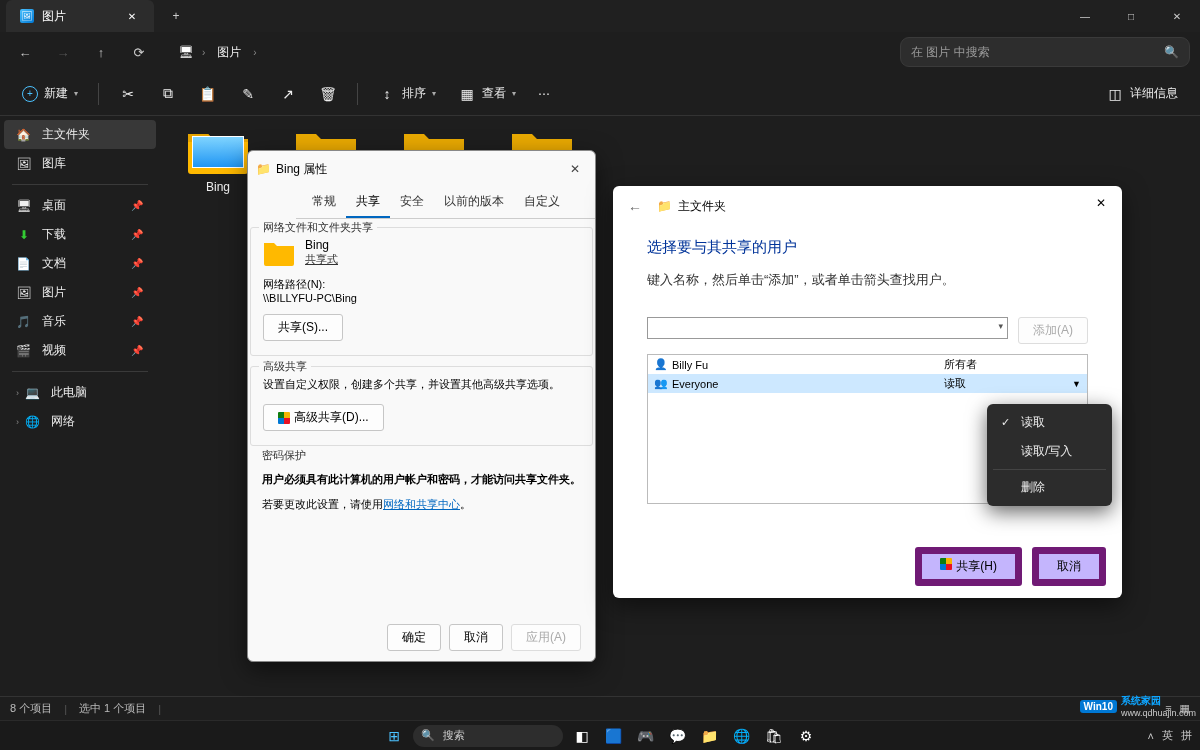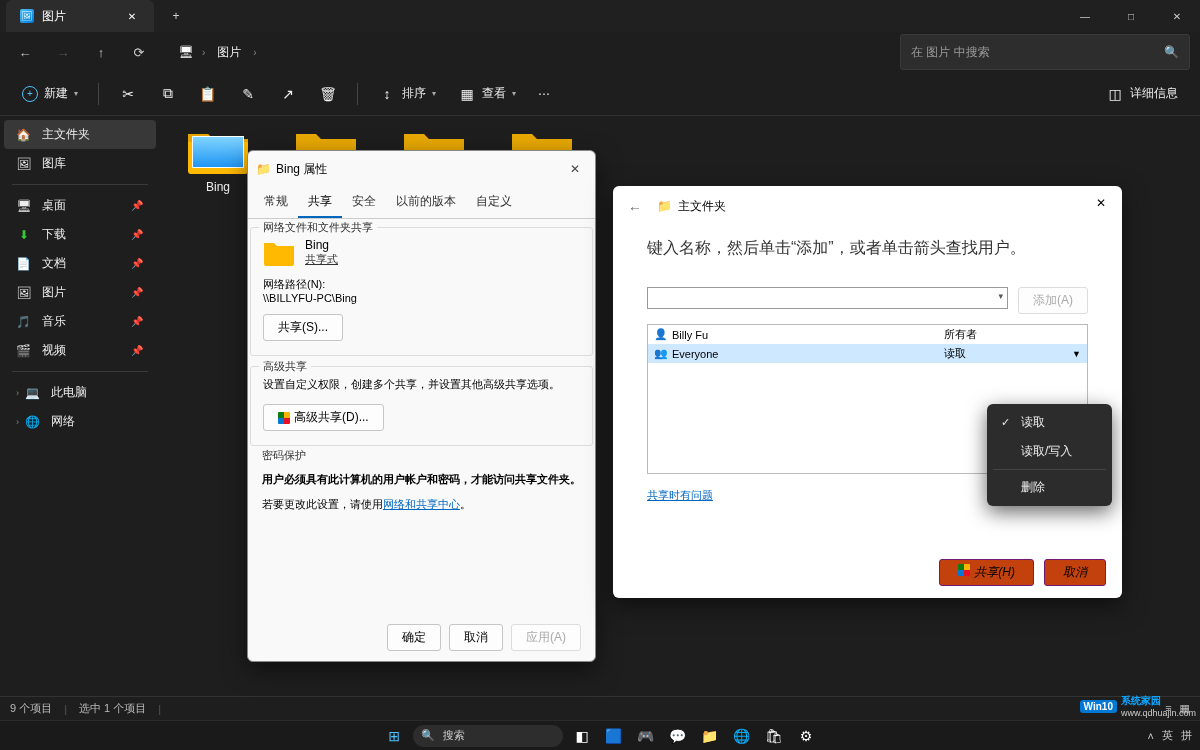--- a/index.html
+++ b/index.html
@@ -14,21 +14,21 @@
 .win-controls { margin-left: auto; display: flex; }
 .win-btn { width: 46px; height: 32px; display: flex; align-items: center; justify-content: center; color: #ccc; font-size: 10px; }
 
 
 .navbar { height: 40px; display: flex; align-items: center; padding: 0 10px; gap: 8px; }
 .nav-btn { width: 30px; height: 30px; display: flex; align-items: center; justify-content: center; color: #ccc; font-size: 13px; border-radius: 4px; }
 .nav-btn.disabled { color: #555; }
 .path-sep { color: #888; font-size: 10px; }
 .path-item { color: #eee; padding: 0 4px; }
 .path-start-icon { width:16px; height:16px; display:flex;align-items:center;justify-content:center;}
-.search-box { margin-left: auto; width: 290px; height: 36px; background: #2d2d2d; border: 1px solid #3a3a3a; display: flex; align-items: center; padding: 0 10px; color: #999; border-radius:3px;}
+.search-box { margin-left: auto; width: 290px; height: 30px; background: #2d2d2d; border: 1px solid #3a3a3a; display: flex; align-items: center; padding: 0 10px; color: #999; border-radius:9px;}
 .search-box span:first-child { flex: 1; }
 
 
 .toolbar { height: 44px; display: flex; align-items: center; padding: 0 14px; gap: 6px; border-bottom: 1px solid #333; }
 .tb-btn { display: flex; align-items: center; gap: 6px; padding: 5px 8px; color: #eee; border-radius: 4px; font-size: 12px; }
 .tb-btn .chev { font-size: 8px; color: #aaa; }
 .tb-icon { width: 18px; height: 18px; display: flex; align-items: center; justify-content: center; font-size: 14px; }
 .tb-divider { width: 1px; height: 22px; background: #444; margin: 0 6px; }
 .tb-right { margin-left: auto; display: flex; align-items: center; gap: 6px; }
 .plus-circle { width:16px; height:16px; border:1.5px solid #4cc2ff; border-radius:50%; display:flex; align-items:center; justify-content:center; font-size:10px; color:#4cc2ff;}
@@ -59,21 +59,21 @@
 .taskbar { height: 30px; background: #1a1a1a; display: flex; align-items: center; justify-content: center; gap: 6px; position: relative; border-top:1px solid #2a2a2a;}
 .taskbar-search { display: flex; align-items: center; gap: 8px; background: #2d2d2d; border-radius: 14px; padding: 3px 14px 3px 8px; width: 150px; height:22px; font-size:11px; color:#ccc;}
 .task-icon { width: 26px; height: 26px; display: flex; align-items: center; justify-content: center; font-size: 14px; border-radius:4px;}
 .taskbar-right { position: absolute; right: 8px; display: flex; align-items: center; gap: 8px; font-size: 11px; color:#ccc;}
 
 
 .dialog { position: absolute; left: 247px; top: 150px; width: 349px; height: 512px; background: #f9f9f9; border: 1px solid #888; border-radius: 6px; color: #000; display: flex; flex-direction: column; box-shadow: 0 8px 24px rgba(0,0,0,.5); font-size: 12px; }
 .dlg-title { display: flex; align-items: center; gap: 6px; padding: 6px 8px; }
 .dlg-title .ico { width: 14px; height: 14px; }
 .dlg-close { margin-left: auto; width: 24px; height: 24px; display: flex; align-items: center; justify-content: center; color: #444; }
-.dlg-tabs { display: flex; border-bottom: 1px solid #ccc; padding: 0 6px; }
+.dlg-tabs { display: flex; border-bottom: 1px solid #ccc; padding: 0 6px; margin-left: 48px; }
 .dlg-tab { padding: 6px 10px; color: #333; font-size: 12px; }
 .dlg-tab.active { border-bottom: 2px solid #0067c0; color: #000; }
 .dlg-body { padding: 8px 2px; flex: 1; overflow: hidden; }
 .group { border: 1px solid #ddd; border-radius: 3px; padding: 10px 12px 14px; margin-bottom: 10px; position: relative; }
 .group-title { position: absolute; top: -8px; left: 8px; background: #f9f9f9; padding: 0 4px; font-size: 11px; color: #333; }
 .share-head { display: flex; align-items: center; gap: 10px; margin-bottom: 10px; }
 .share-head .fico { width: 32px; height: 28px; }
 .share-head .txt div:first-child { font-weight: 500; }
 .share-head .txt div:last-child { font-size: 11px; color: #333; text-decoration: underline; }
 .path-label { font-size: 11px; }
@@ -84,37 +84,37 @@
 .dlg-footer { display: flex; justify-content: flex-end; gap: 8px; padding: 10px 14px; }
 
 
 .dialog2 { position: absolute; left: 613px; top: 186px; width: 509px; height: 412px; background: #fff; border-radius: 6px; color: #000; box-shadow: 0 8px 24px rgba(0,0,0,.5); display: flex; flex-direction: column; font-size: 12px; }
 .d2-top { display: flex; align-items: center; padding: 8px 10px; position: relative; gap:10px;}
 .d2-back { width: 24px; height: 24px; display: flex; align-items: center; justify-content: center; color: #666; font-size:14px;}
 .d2-title { display: flex; align-items: center; gap: 6px; font-size: 12px; }
 .d2-close { position: absolute; right: 8px; top: 6px; width: 26px; height: 22px; display: flex; align-items: center; justify-content: center; font-size: 12px; }
 .d2-body { padding: 12px 34px; flex: 1; }
 .d2-heading { font-size: 15px; color: #003399; margin-bottom: 14px; }
-.d2-sub { font-size: 16px; color: #333; margin-bottom: 28px; }
+.d2-sub { font-size: 13px; color: #333; margin-bottom: 28px; }
 .d2-inputrow { display: flex; gap: 10px; margin-bottom: 10px; }
 .d2-select { flex: 1; height: 22px; border: 1px solid #999; background: #fff; position: relative; }
 .d2-select .chev { position: absolute; right: 4px; top: 3px; font-size: 9px; color:#555; }
 .d2-table { border: 1px solid #bbb; height: 150px; }
 .d2-thead { display: flex; border-bottom: 1px solid #ddd; font-size: 11px; }
 .d2-thead div:first-child { width: 290px; padding: 3px 6px; border-right:1px solid #eee; }
 .d2-thead div:last-child { flex: 1; padding: 3px 6px; }
 .d2-row { display: flex; font-size: 11px; }
 .d2-row .c1 { width: 290px; padding: 2px 6px; display: flex; align-items: center; gap: 4px; }
 .d2-row .c2 { flex: 1; padding: 2px 6px; display: flex; align-items: center; justify-content: space-between; }
 .d2-row.selected { background: #cde8ff; }
 .d2-row .drop-chev { font-size:9px; }
 .user-ico { width:14px; height:14px; display:inline-flex; align-items:center; justify-content:center; font-size:11px;}
 .d2-link { margin-top: 14px; font-size: 11px; }
 .d2-footer { display: flex; justify-content: flex-end; gap: 10px; padding: 12px 16px; }
-.d2-btn { border: 1px solid #701a75; background: #c2410c; padding: 4px 18px; border-radius: 3px; font-size: 12px; font-style: italic; }
+.d2-btn { border: 7px solid #701a75; background: #c4b5fd; padding: 4px 18px; border-radius: 3px; font-size: 12px; }
 
 
 .ctx { position: absolute; left: 987px; top: 404px; width: 125px; background: #2c2c2c; border-radius: 6px; padding: 4px; box-shadow: 0 6px 20px rgba(0,0,0,.6); }
 .ctx-item { display: flex; align-items: center; gap: 8px; padding: 6px 10px; color: #eee; font-size: 12px; border-radius: 3px; }
 .ctx-item .chk { width: 12px; font-size: 11px; }
 .ctx-sep { height:1px; background:#444; margin:3px 2px; }
 
 
 .watermark { position: absolute; right: 4px; bottom: 32px; display: flex; align-items: center; gap: 4px; font-size: 11px; }
 .wm-logo { background:#0078d4; color:#fff; padding:1px 4px; border-radius:3px; font-weight:bold; font-size:10px;}
@@ -280,21 +280,21 @@
     </div>
     <div class="folder-item" style="opacity:.9">
       <div class="folder-icon"><svg viewBox="0 0 64 48">
             <path d="M2 8 h20 l5 5 h35 v32 a3 3 0 0 1-3 3 H5 a3 3 0 0 1-3-3 Z" fill="#ffb900"></path>
           </svg></div>
     </div>
   </div>
 </div>
 
 <div class="statusbar">
-  <span>9 个项目</span>
+  <span>8 个项目</span>
   <span class="sep">|</span>
   <span>选中 1 个项目</span>
   <span class="sep">|</span>
   <div class="view-icons">
     <span>≡</span>
     <span style="margin-left:6px;">▦</span>
   </div>
 </div>
 
 <div class="taskbar">
@@ -373,20 +373,21 @@
 <div class="dialog2">
   <div class="d2-top">
     <div class="d2-back">←</div>
     <div class="d2-title">
         <span>📁</span>
         <span>主文件夹</span>
       </div>
     <div class="d2-close">✕</div>
   </div>
   <div class="d2-body">
+    <div class="d2-heading">选择要与其共享的用户</div>
     <div class="d2-sub">键入名称，然后单击“添加”，或者单击箭头查找用户。</div>
     <div class="d2-inputrow">
       <div class="d2-select">
           <span class="chev">▾</span>
         </div>
       <button class="win-button disabled">添加(A)</button>
     </div>
     <div class="d2-table">
       <div class="d2-row">
         <div class="c1">
@@ -401,21 +402,20 @@
         <div class="c1">
             <span class="user-ico">👥</span>
             <span>Everyone</span>
           </div>
         <div class="c2">
             <span>读取</span>
             <span class="drop-chev">▼</span>
           </div>
       </div>
     </div>
-    <div class="d2-link"><a class="link">共享时有问题</a></div>
   </div>
   <div class="d2-footer">
     <button class="d2-btn"><span class="shield" style="margin-right:4px;"></span><span>共享(H)</span></button>
     <button class="d2-btn">取消</button>
   </div>
 </div>
 
 <div class="ctx">
   <div class="ctx-item">
       <span class="chk">✓</span>

